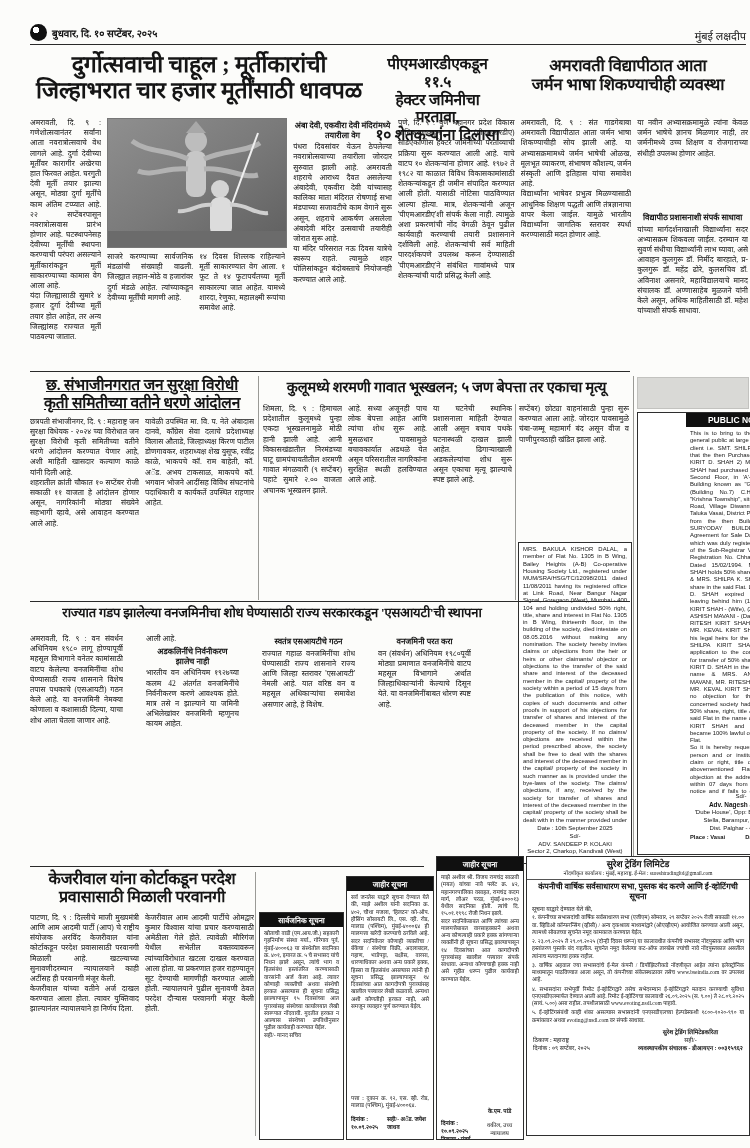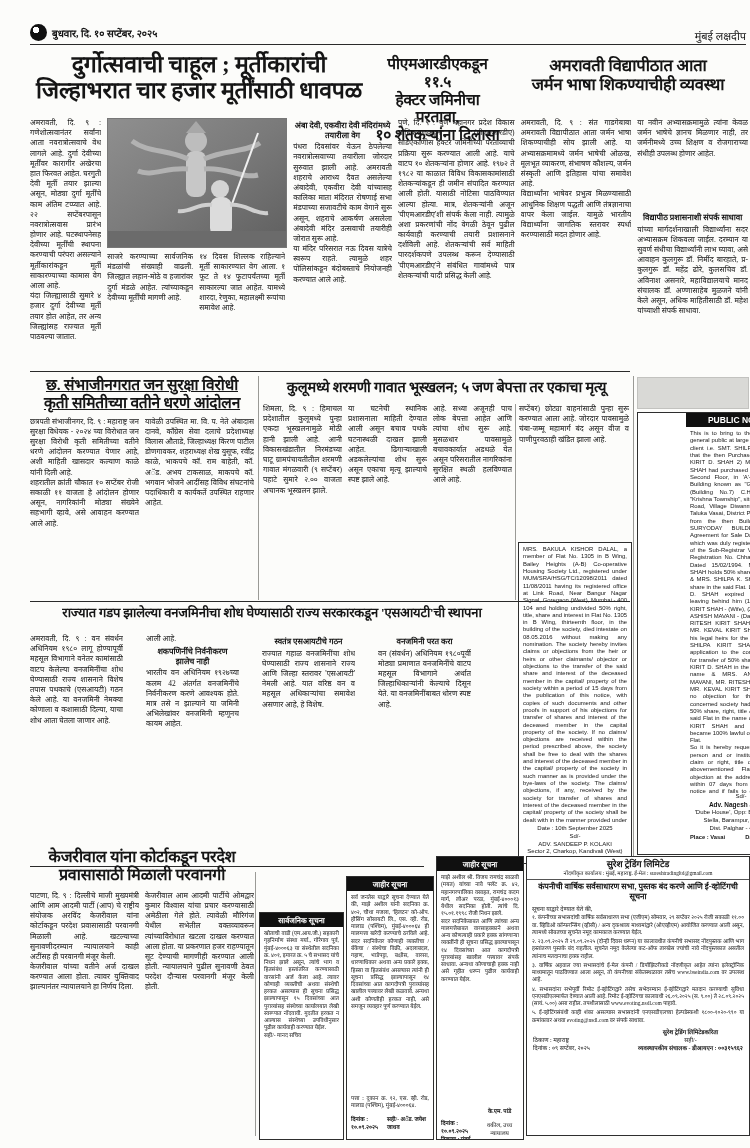--- a/index.html
+++ b/index.html
@@ -117,22 +117,22 @@
       <div class="col" style="width:109px;height:176px;">छत्रपती संभाजीनगर, दि. ९ : महाराष्ट्र जन सुरक्षा विधेयक - २०२४ च्या विरोधात जन सुरक्षा विरोधी कृती समितीच्या वतीने धरणे आंदोलन करण्यात येणार आहे, अशी माहिती खासदार कल्याण काळे यांनी दिली आहे.
 शहरातील क्रांती चौकात १० सप्टेंबर रोजी सकाळी ११ वाजता हे आंदोलन होणार असून, नागरिकांनी मोठ्या संख्येने सहभागी व्हावे, असे आवाहन करण्यात आले आहे.</div>
       <div class="col" style="width:109px;height:176px;">यावेळी उपस्थित मा. वि. प. नेते अंबादास दानवे, काँग्रेस सेवा दलाचे प्रदेशाध्यक्ष विलास औताडे, जिल्हाध्यक्ष किरण पाटील डोणगावकर, शहराध्यक्ष शेख युसूफ, रवींद्र काळे, भाकपचे कॉ. राम बाहेती, कॉ. अॅड. अभय टाकसाळ, माकपचे कॉ. भगवान भोजने आदींसह विविध संघटनांचे पदाधिकारी व कार्यकर्ते उपस्थित राहणार आहेत.</div>
     </div>
   </div>
   <div class="vrule" style="left:258px;top:376px;height:224px;"></div>
 
   <div class="abs hl" style="left:263px;top:379px;width:367px;font-size:14.5px;">कुलूमध्ये शरमणी गावात भूस्खलन; ५ जण बेपत्ता तर एकाचा मृत्यू</div>
   <div class="abs flexrow" style="left:263px;top:404px;width:250px;height:194px;gap:6px;">
     <div class="col" style="width:79px;">शिमला, दि. ९ : हिमाचल प्रदेशातील कुलूमध्ये पुन्हा एकदा भूस्खलनामुळे मोठी हानी झाली आहे. आनी विकासखंडातील निरमंडच्या घाटू ग्रामपंचायतीतील शरमणी गावात मंगळवारी (९ सप्टेंबर) पहाटे सुमारे २.०० वाजता अचानक भूस्खलन झाले.</div>
+    <div class="col" style="width:79px;">आहे. सध्या अजूनही पाच लोक बेपत्ता आहेत आणि त्यांचा शोध सुरू आहे. मुसळधार पावसामुळे बचावकार्यात अडथळे येत असून परिसरातील नागरिकांना सुरक्षित स्थळी हलविण्यात आले आहे.</div>
     <div class="col" style="width:79px;">या घटनेची स्थानिक प्रशासनाला माहिती देण्यात आली असून बचाव पथके घटनास्थळी दाखल झाली आहेत. ढिगाऱ्याखाली अडकलेल्यांचा शोध सुरू असून एकाचा मृत्यू झाल्याचे स्पष्ट झाले आहे.</div>
-    <div class="col" style="width:79px;">आहे. सध्या अजूनही पाच लोक बेपत्ता आहेत आणि त्यांचा शोध सुरू आहे. मुसळधार पावसामुळे बचावकार्यात अडथळे येत असून परिसरातील नागरिकांना सुरक्षित स्थळी हलविण्यात आले आहे.</div>
   </div>
 
   <div class="vrule" style="left:515px;top:404px;height:196px;"></div>
   <div class="abs col" style="left:519px;top:404px;width:110px;height:134px;">सप्टेंबर) छोट्या वाहनांसाठी पुन्हा सुरू करण्यात आला आहे. जोरदार पावसामुळे चंबा-जम्मू महामार्ग बंद असून वीज व पाणीपुरवठाही खंडित झाला आहे.</div>
   <div class="abs nbox" style="left:518px;top:542px;width:112px;height:320px;">
     <div class="tiny-en" style="height:276px;">MRS. BAKULA KISHOR DALAL, a member of Flat No. 1305 in B Wing, Bailey Heights (A-B) Co-operative Housing Society Ltd., registered under MUM/SRA/HSG/TC/12098/2011 dated 11/08/2011 having its registered office at Link Road, Near Bangur Nagar Signal, Goregaon (West), Mumbai - 400 104 and holding undivided 50% right, title, share and interest in Flat No. 1305 in B Wing, thirteenth floor, in the building of the society, died intestate on 08.05.2016 without making any nomination. The society hereby invites claims or objections from the heir or heirs or other claimants/ objector or objections to the transfer of the said share and interest of the deceased member in the capital/ property of the society within a period of 15 days from the publication of this notice, with copies of such documents and other proofs in support of his objections for transfer of shares and interest of the deceased member in the capital property of the society. If no claims/ objections are received within the period prescribed above, the society shall be free to deal with the shares and interest of the deceased member in the capital/ property of the society in such manner as is provided under the bye-laws of the society. The claims/ objections, if any, received by the society for transfer of shares and interest of the deceased member in the capital/ property of the society shall be dealt with in the manner provided under the bye-laws of the society. A copy of the registered bye-laws of the society is available for inspection by the claimants/ objectors.</div>
     <div class="sigblock" style="white-space:pre-line;">Date : 10th September 2025
 Sd/-
 ADV. SANDEEP P. KOLAKI
 Sector 2, Charkop, Kandivali (West)</div>
@@ -155,37 +155,37 @@
     </div>
   </div>
 
   <div class="hrule" style="left:30px;top:601px;width:600px;border-top-width:1px;"></div>
 
   <div class="abs hl" style="left:30px;top:606px;width:484px;font-size:13px;">राज्यात गडप झालेल्या वनजमिनीचा शोध घेण्यासाठी राज्य सरकारकडून 'एसआयटी'ची स्थापना</div>
   <div class="abs flexrow" style="left:30px;top:634px;width:484px;height:226px;gap:23px;">
     <div class="col" style="width:93px;">अमरावती, दि. ९ : वन संवर्धन अधिनियम १९८० लागू होण्यापूर्वी महसूल विभागाने वनेतर कामांसाठी वाटप केलेल्या वनजमिनींचा शोध घेण्यासाठी राज्य शासनाने विशेष तपास पथकाचे (एसआयटी) गठन केले आहे. या वनजमिनी नेमक्या कोणाला व कशासाठी दिल्या, याचा शोध आता घेतला जाणार आहे.</div>
     <div style="width:93px;">
       <div class="col">आली आहे.</div>
-      <div class="subhead">शकपणिनींचे निर्वनीकरण
+      <div class="subhead">अडकलिनींचे निर्वनीकरण
 झालेच नाही</div>
       <div class="col" style="height:176px;">भारतीय वन अधिनियम १९२७च्या कलम 42 अंतर्गत वनजमिनींचे निर्वनीकरण करणे आवश्यक होते. मात्र तसे न झाल्याने या जमिनी अभिलेखांवर वनजमिनी म्हणूनच कायम आहेत.</div>
     </div>
     <div style="width:93px;">
       <div class="subhead">स्वतंत्र एसआयटीचे गठन</div>
       <div class="col" style="height:196px;">राज्यात गहाळ वनजमिनींचा शोध घेण्यासाठी राज्य शासनाने राज्य आणि जिल्हा स्तरावर 'एसआयटी' नेमली आहे. यात वरिष्ठ वन व महसूल अधिकाऱ्यांचा समावेश असणार आहे, हे विशेष.</div>
     </div>
     <div style="width:93px;">
       <div class="subhead">वनजमिनी परत करा</div>
       <div class="col" style="height:196px;">वन (संवर्धन) अधिनियम १९८०पूर्वी मोठ्या प्रमाणात वनजमिनींचे वाटप महसूल विभागाने अर्थात जिल्हाधिकाऱ्यांनी केल्याचे दिसून येते. या वनजमिनींबाबत धोरण स्पष्ट आहे.</div>
     </div>
   </div>
 
   <div class="hrule" style="left:30px;top:866px;width:394px;border-top-width:1px;"></div>
 
-  <div class="abs" style="left:30px;top:848px;width:224px;font-family:Liberation Serif, serif;">
+  <div class="abs" style="left:30px;top:870px;width:224px;font-family:Liberation Serif, serif;">
     <div class="hl" style="font-size:16px;">केजरीवाल यांना कोर्टाकडून परदेश
 प्रवासासाठी मिळाली परवानगी</div>
     <div class="flexrow" style="gap:6px;margin-top:6px;">
       <div class="col" style="width:109px;height:206px;">पाटणा, दि. ९ : दिल्लीचे माजी मुख्यमंत्री आणि आम आदमी पार्टी (आप) चे राष्ट्रीय संयोजक अरविंद केजरीवाल यांना कोर्टाकडून परदेश प्रवासासाठी परवानगी मिळाली आहे. खटल्याच्या सुनावणीदरम्यान न्यायालयाने काही अटींसह ही परवानगी मंजूर केली.
 केजरीवाल यांच्या वतीने अर्ज दाखल करण्यात आला होता. त्यावर युक्तिवाद झाल्यानंतर न्यायालयाने हा निर्णय दिला.</div>
       <div class="col" style="width:109px;height:206px;">केजरीवाल आम आदमी पार्टीचे ओमद्वार कुमार विश्वास यांचा प्रचार करण्यासाठी अमेठीला गेले होते. त्यावेळी मौरिगंज येथील सभेतील वक्तव्यावरून त्यांच्याविरोधात खटला दाखल करण्यात आला होता. या प्रकरणात हजर राहण्यातून सूट देण्याची मागणीही करण्यात आली होती. न्यायालयाने पुढील सुनावणी ठेवत परदेश दौऱ्यास परवानगी मंजूर केली होती.</div>
     </div>
   </div>
   <div class="vrule" style="left:255px;top:872px;height:264px;"></div>
 

